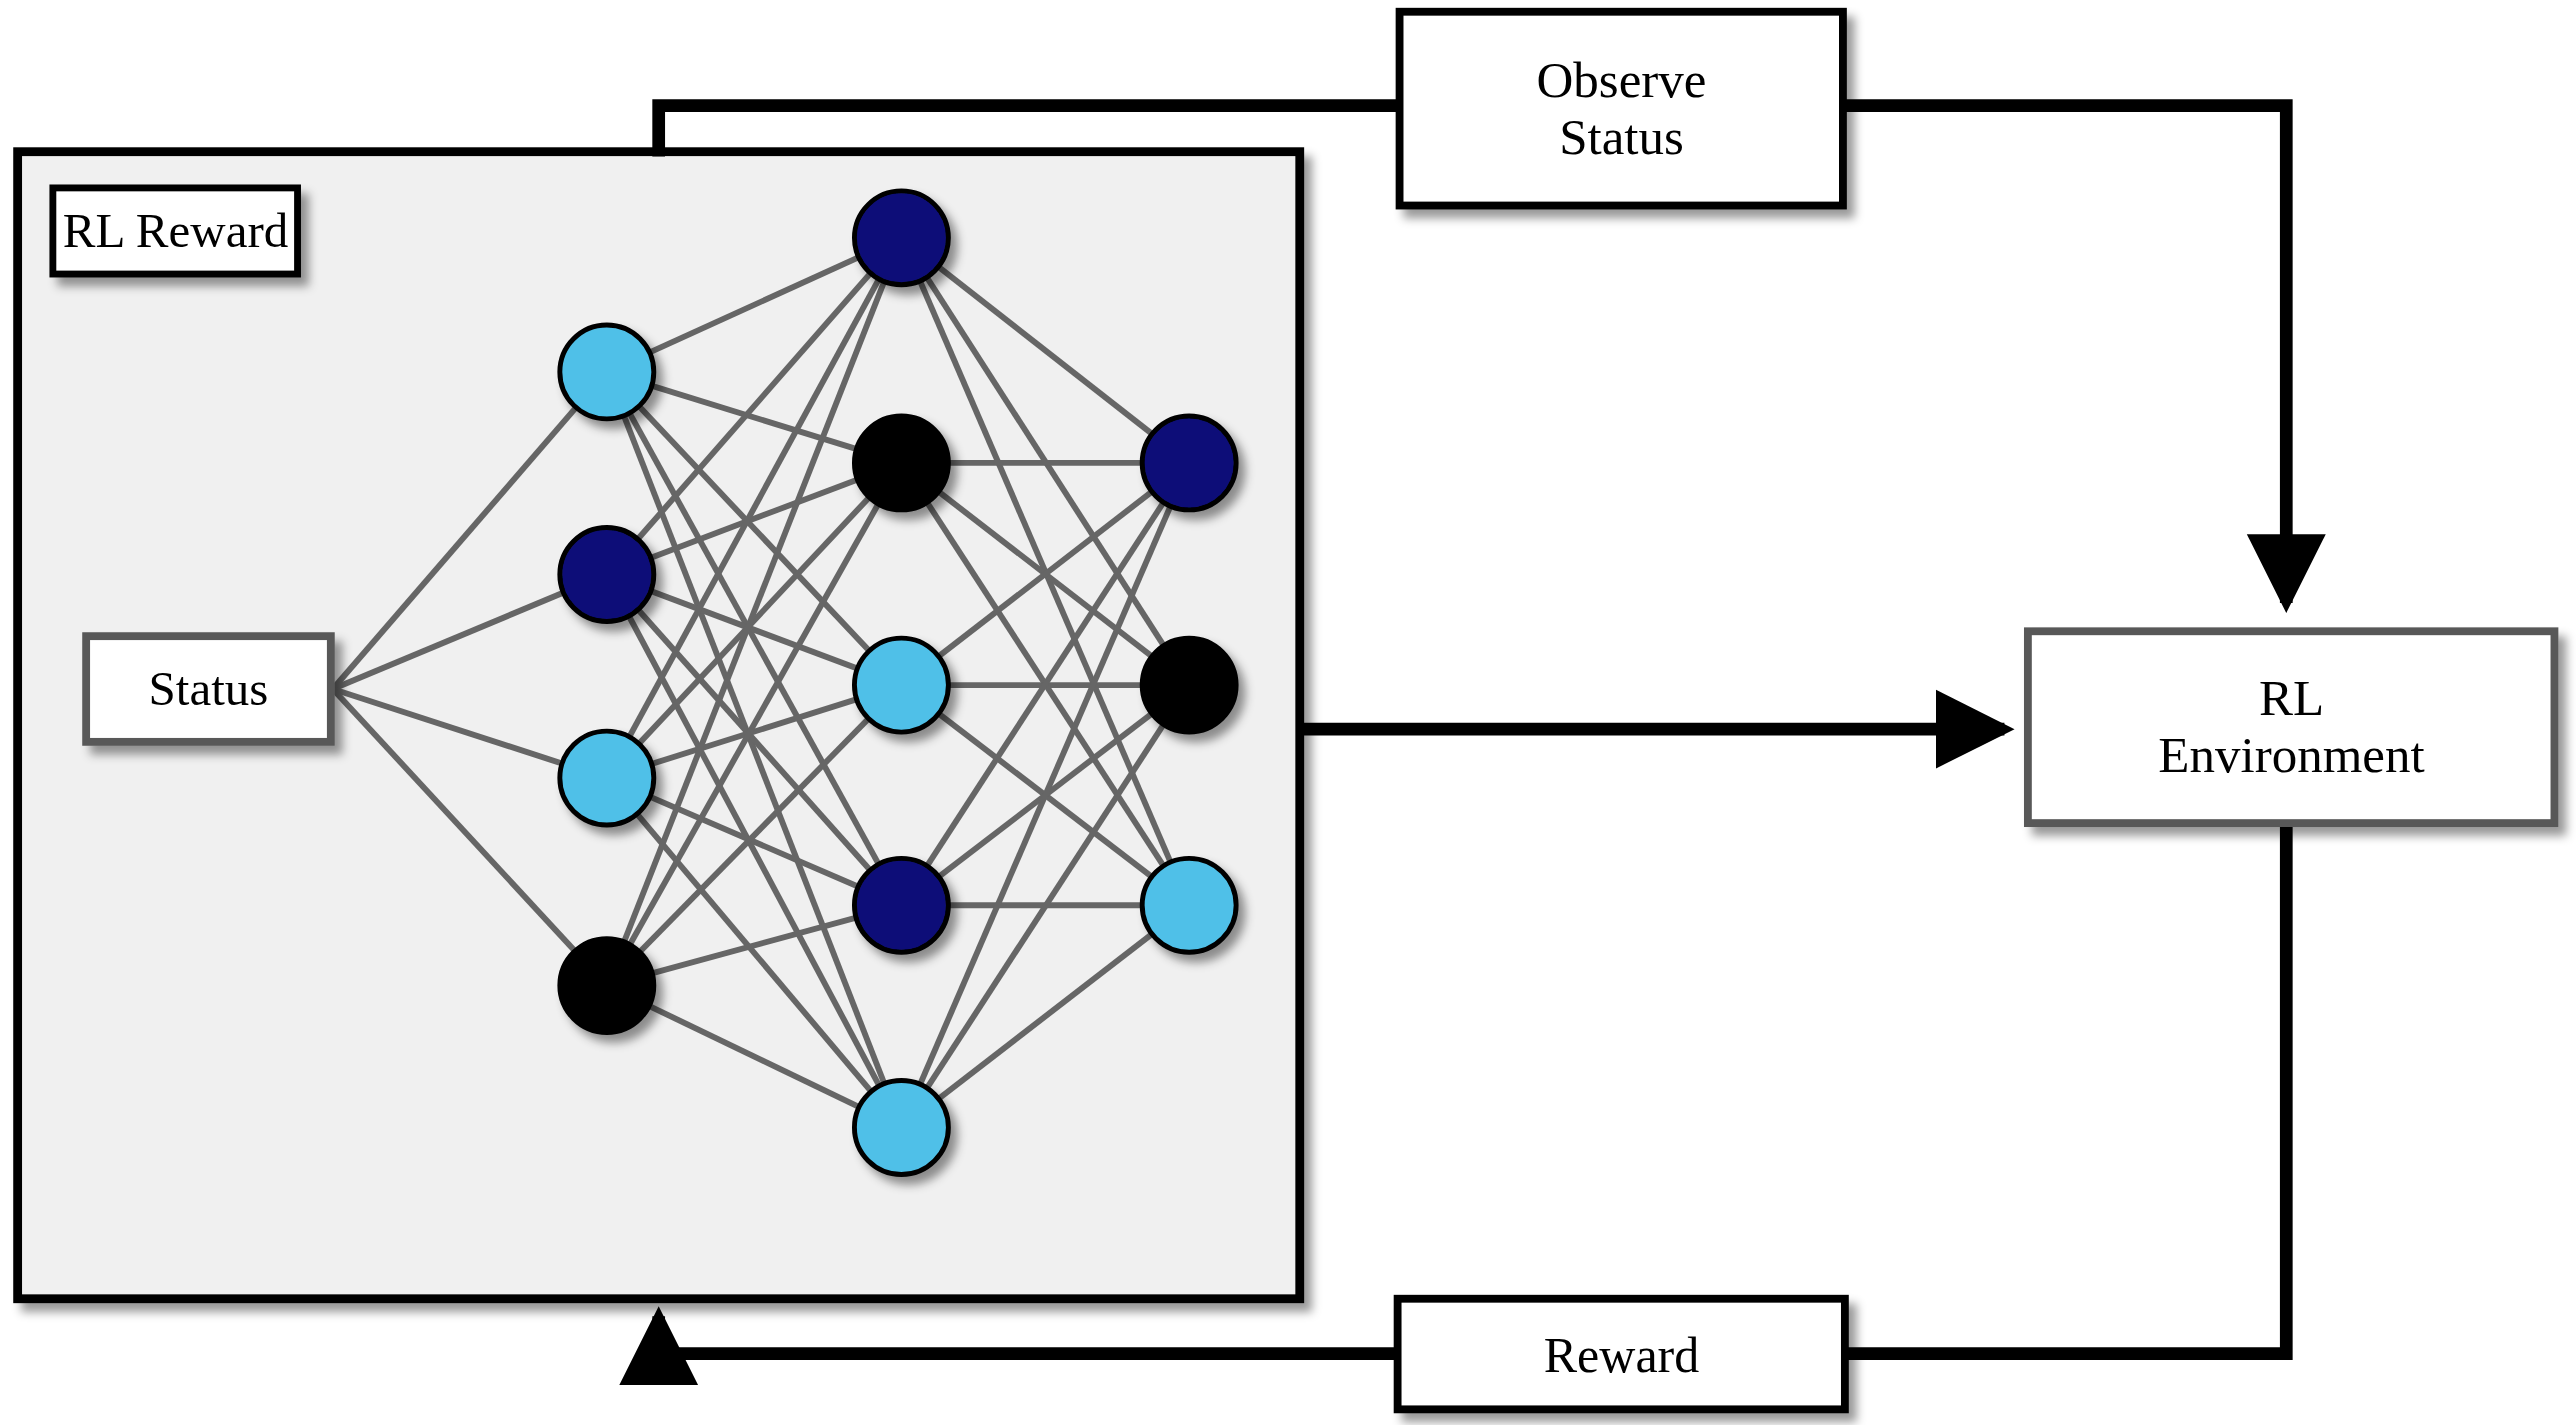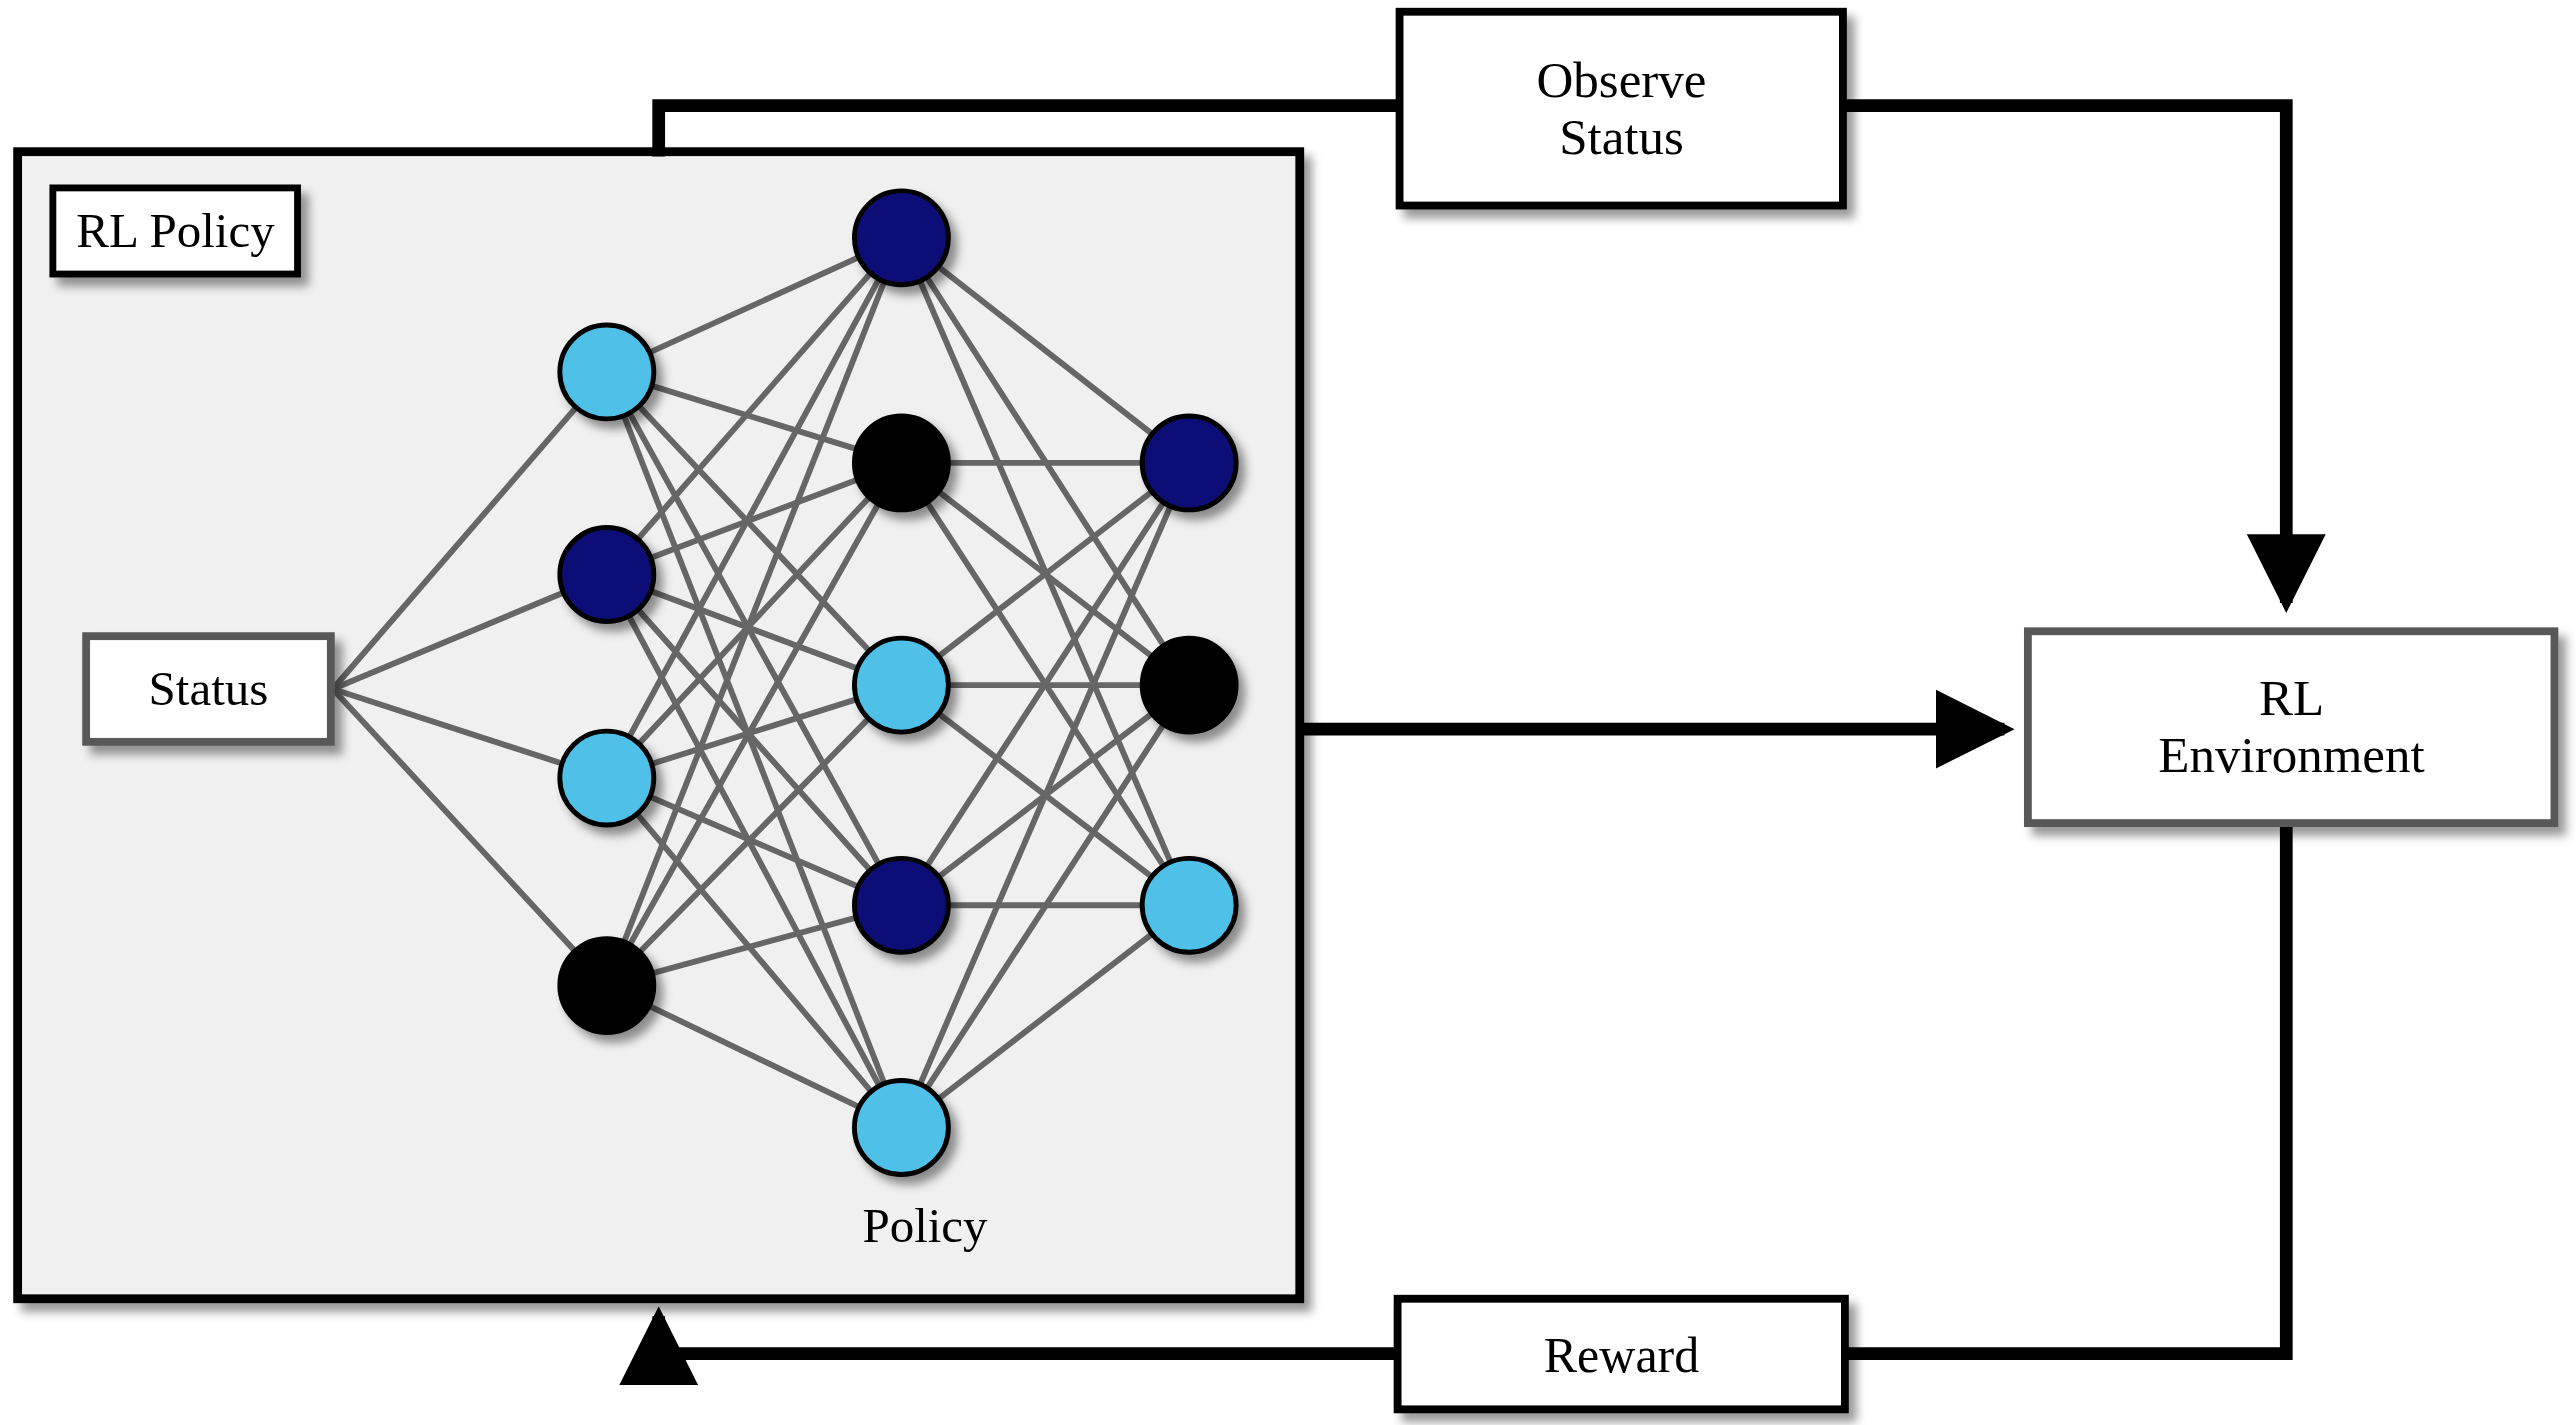--- a/index.html
+++ b/index.html
@@ -145,25 +145,24 @@
 
     <g>
       <rect x="54" y="192" width="250" height="88" fill="#FFFFFF" stroke="#000000" stroke-width="7" filter="url(#boxshadow)"></rect>
       <rect x="88" y="650" width="250" height="108" fill="#FFFFFF" stroke="#595959" stroke-width="8" filter="url(#boxshadow)"></rect>
       <rect x="1430" y="12" width="453" height="198" fill="#FFFFFF" stroke="#000000" stroke-width="8" filter="url(#boxshadow)"></rect>
       <rect x="2072" y="645" width="538" height="196" fill="#FFFFFF" stroke="#595959" stroke-width="8" filter="url(#boxshadow)"></rect>
       <rect x="1428" y="1327" width="457" height="113" fill="#FFFFFF" stroke="#000000" stroke-width="8" filter="url(#boxshadow)"></rect>
     </g>
   </svg>
 
-  <div class="box-label" id="label-rl-agent">RL Policy</div>
+  <div class="box-label" id="label-rl-agent">RL Reward</div>
 
   <div class="box-label" id="label-status">Status</div>
 
-  <div class="box-label" id="label-policy">Policy</div>
 
   <div class="box-label" id="label-observe-status">Observe
 Status</div>
 
   <div class="box-label" id="label-rl-environment">RL
 Environment</div>
 
   <div class="box-label" id="label-reward">Reward</div>
 
 </div>

